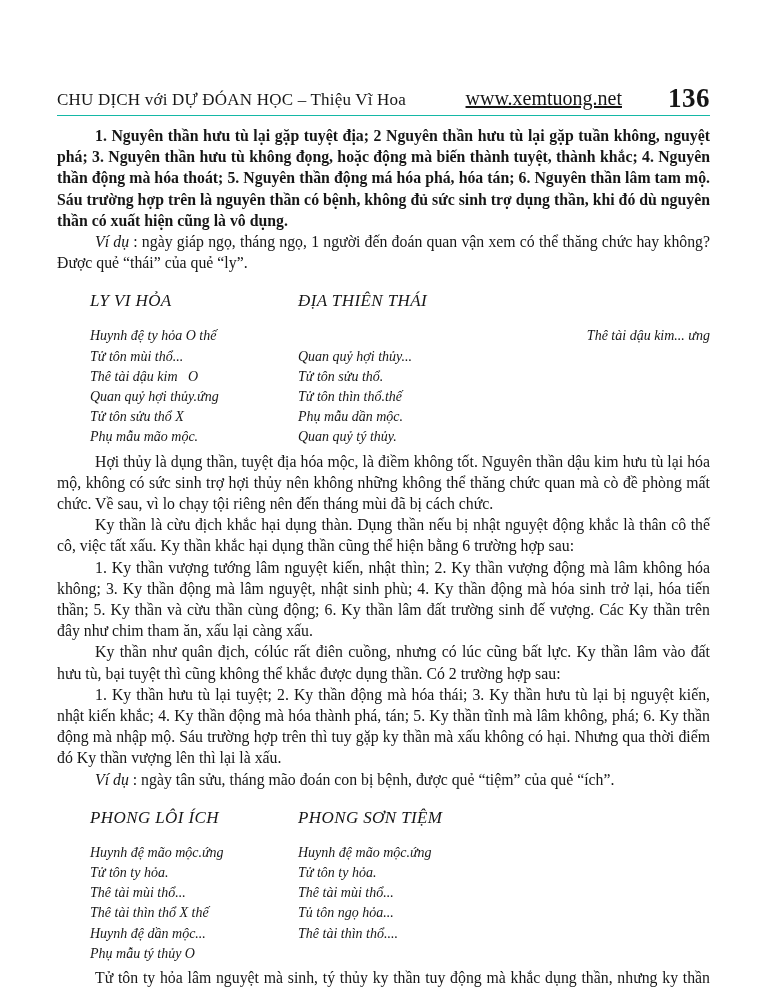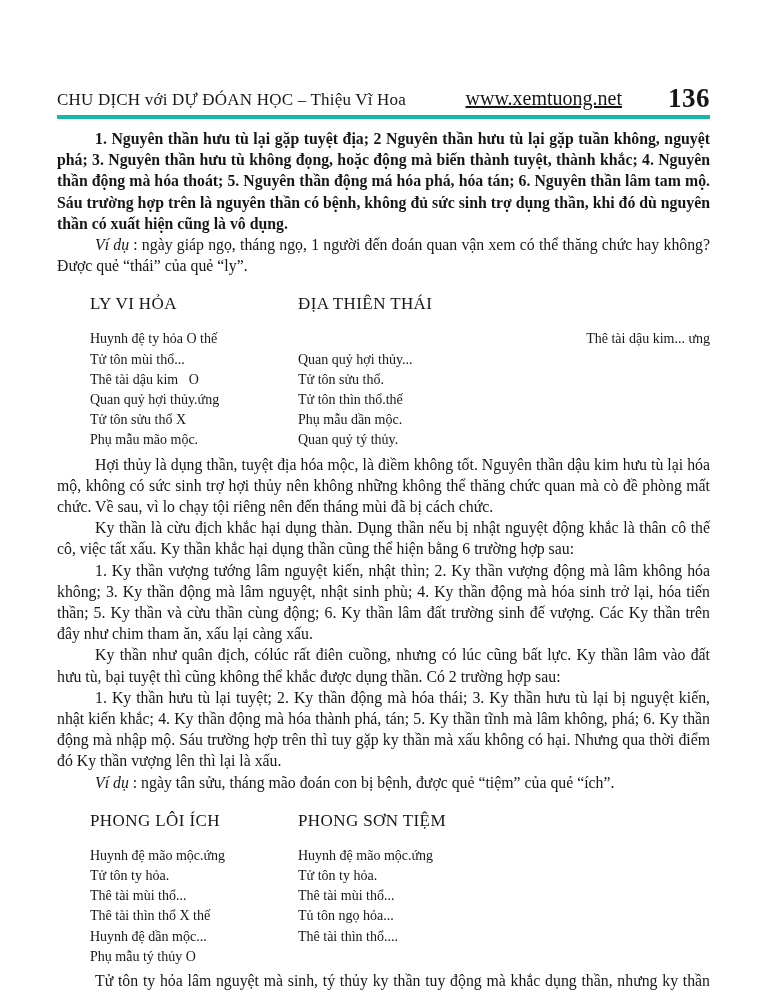--- a/index.html
+++ b/index.html
@@ -10,21 +10,21 @@
     color:#161616;
     font-family:"Liberation Serif","DejaVu Serif",serif;
     overflow:hidden;
     box-sizing:border-box;
   }
   .content { padding:40px 55px 0 57px; }
 
   .header {
     display:flex;
     align-items:flex-end;
-    border-bottom:4px solid #14b8a6;
+    border-bottom:1px solid #14b8a6;
     padding-bottom:5px;
   }
   .book-title { font-size:17px; letter-spacing:0.2px; white-space:nowrap; }
   .site {
     margin-left:auto; margin-right:46px;
     font-size:20px;
     text-decoration:underline;
     white-space:nowrap;
   }
   .pageno { font-size:27px; font-weight:700; line-height:0.85; letter-spacing:0.5px;margin-top:47px; }
@@ -36,20 +36,21 @@
     font-size:15.8px;
     line-height:21.2px;
   }
   .body-p.first { margin-top:9px;font-weight:bold; }
   .lead { font-style:italic; }
 
   .hexblock {
     display:flex;
     padding-left:33px;
     margin:7px 0 3px 0;
+    font-style:italic;
   }
   .hexcol { width:208px; }
   .hexcol.wide { flex:1; }
   .hex-title {
     font-size:17px;
     font-weight:400;
     letter-spacing:0.4px;
     margin:10px 0 15px 0;
     line-height:21px;
     white-space:nowrap;

